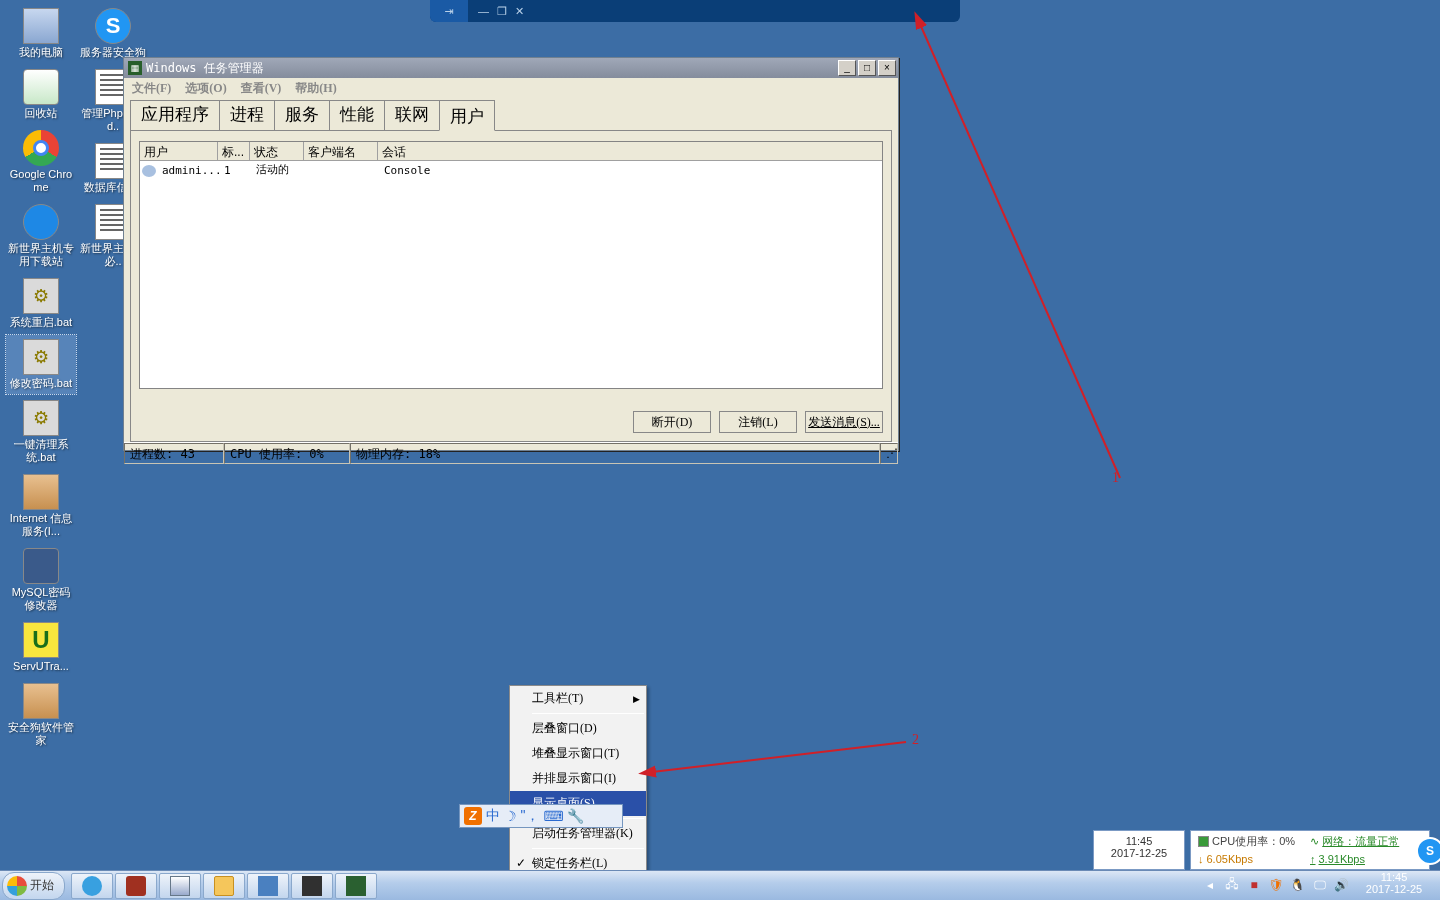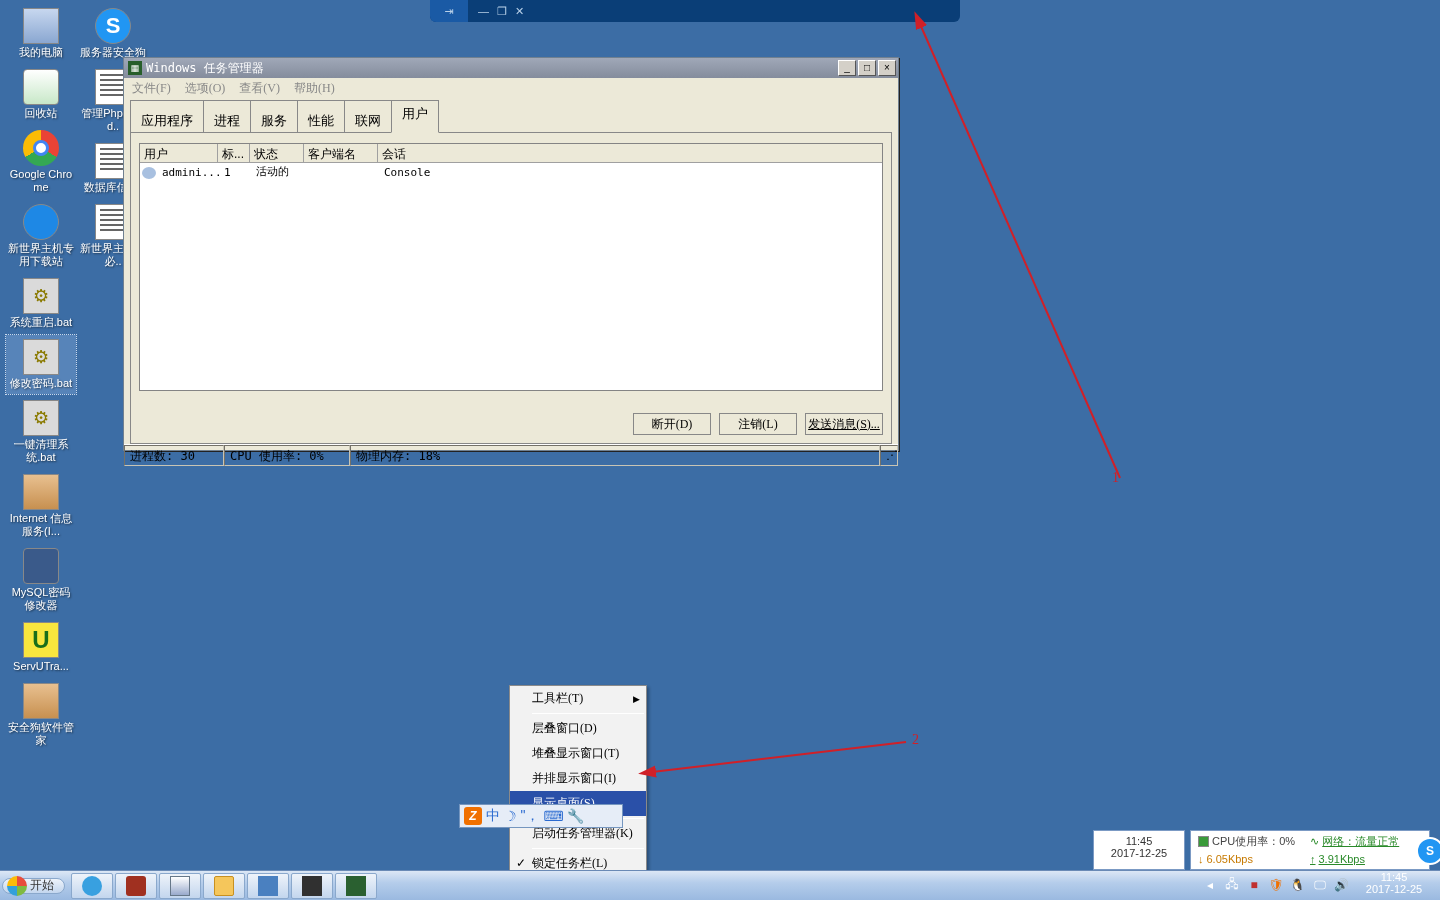--- a/index.html
+++ b/index.html
@@ -58,24 +58,24 @@
     color:#000;
   }
   .tm-titlebar {
     height: 20px; background: linear-gradient(#a0a8b8,#848c9c);
     display:flex; align-items:center; padding:0 2px 0 4px; color:#fff;
   }
   .tm-title-ico { width:14px;height:14px;background:#275e2a;margin-right:4px;display:flex;align-items:center;justify-content:center;font-size:9px;}
   .tm-title { flex:1; font-family: SimSun, monospace; font-size:12px;}
   .tm-wbtns { display:flex; }
   .tm-wbtns span { width:18px;height:16px;background:#d4d0c8;border:1px solid #fff;border-right-color:#555;border-bottom-color:#555;margin-left:2px;text-align:center;line-height:13px;font-family:Marlett,sans-serif;font-size:10px;color:#000;}
-  .tm-menu { height:20px; display:flex; align-items:center; gap:14px; padding:0 8px; font-family: SimSun; font-size:12px; color:#888;}
+  .tm-menu { height:20px; display:flex; align-items:center; gap:14px; padding:0 8px; font-family: SimSun; font-size:12px; color:#888;font-weight:bold;}
   .tm-tabs-area { margin:2px 6px 0; }
   .tm-tabs { display:flex; }
-  .tm-tab { padding:11px 10px 2px; background:#ece9d8; border:1px solid #888; border-bottom:none; margin-right:-1px; font-size:13px; position:relative; }
+  .tm-tab { padding:2px 10px 2px; background:#ece9d8; border:1px solid #888; border-bottom:none; margin-right:-1px; font-size:17px; position:relative; }
   .tm-tab.active { background:#ece9d8; z-index:2; border-bottom:1px solid #ece9d8; margin-bottom:-1px; padding-top:4px;}
   .tm-panel { border:1px solid #888; height:312px; padding:10px 8px 8px; position:relative; background:#ece9d8;}
   .tm-table-wrap { border:1px solid #848484; height:248px; background:#fff; overflow:hidden;}
   .tm-thead { display:flex; background:#ece9d8; border-bottom:1px solid #a0a0a0;}
   .tm-th { padding:2px 4px; border-right:1px solid #a0a0a0; font-size:12px; height:18px;}
   .tm-th.user{width:78px;} .tm-th.mark{width:32px;} .tm-th.state{width:54px;} .tm-th.client{width:74px;} .tm-th.sess{width:60px;border-right:none;}
   .tm-row { display:flex; height:16px; align-items:flex-end; font-family: Consolas, SimSun, monospace; font-size:11px;}
   .tm-row .ico{width:14px;height:12px;background:#a8c0e0;border-radius:50%;margin:0 2px;}
   .tm-td{padding:0 4px;}
   .tm-td.user{width:62px;} .tm-td.mark{width:32px;} .tm-td.state{width:54px;} .tm-td.client{width:74px;} .tm-td.sess{width:60px;}
@@ -141,21 +141,21 @@
   .tray .ti{width:16px;height:16px;display:flex;align-items:center;justify-content:center;}
   .clock { position:absolute; bottom:0; right:6px; height:30px; width:80px; text-align:center; color:#fff; font-size:11px; padding-top:1px;}
 
   
   .taskbar {
     position:absolute; bottom:0; left:0; right:0; height:30px;
     background: linear-gradient(#dce7f5,#b5cdeb 40%,#9ab9e0);
     border-top:1px solid #6a8ab5;
     display:flex; align-items:center;
   }
-  .start { height:16px; padding:0 10px 0 4px; display:flex; align-items:center; gap:3px; background:linear-gradient(#eef3fa,#c3d6ee);border:1px solid #8aa8cc; border-radius:12px; margin:0 2px;}
+  .start { height:28px; padding:0 10px 0 4px; display:flex; align-items:center; gap:3px; background:linear-gradient(#eef3fa,#c3d6ee);border:1px solid #8aa8cc; border-radius:12px; margin:0 2px;}
   .start .orb{width:20px;height:20px;border-radius:50%;background:conic-gradient(#e84d3c 0 90deg,#7fba42 90deg 180deg,#34a0da 180deg 270deg,#fbbc09 270deg 360deg);}
   .start .txt{color:#333;font-size:12px;}
   .ql { display:flex; gap:2px; margin-left:4px;}
   .ql .q { width:42px; height:26px; border:1px solid #8aa8cc; background:linear-gradient(#eef3fa,#c3d6ee); display:flex;align-items:center;justify-content:center; border-radius:2px;}
   .ql .glyph{width:20px;height:20px;}
 </style>
 </head>
 <body>
 
 <div class="rdp-bar">
@@ -277,21 +277,21 @@
         </div>
       </div>
       <div class="tm-btns">
         <button class="tm-btn">断开(D)</button>
         <button class="tm-btn">注销(L)</button>
         <button class="tm-btn disabled">发送消息(S)...</button>
       </div>
     </div>
   </div>
   <div class="tm-status">
-    <div class="cell c1">进程数: 30</div>
+    <div class="cell c1">进程数: 43</div>
     <div class="cell c2">CPU 使用率: 0%</div>
     <div class="cell c3">物理内存: 18%</div>
     <div class="cell c4">⋰</div>
   </div>
 </div>
 
 <div class="ctx">
   <div class="ctx-item sub">工具栏(T)</div>
   <div class="ctx-sep"></div>
   <div class="ctx-item">层叠窗口(D)</div>

